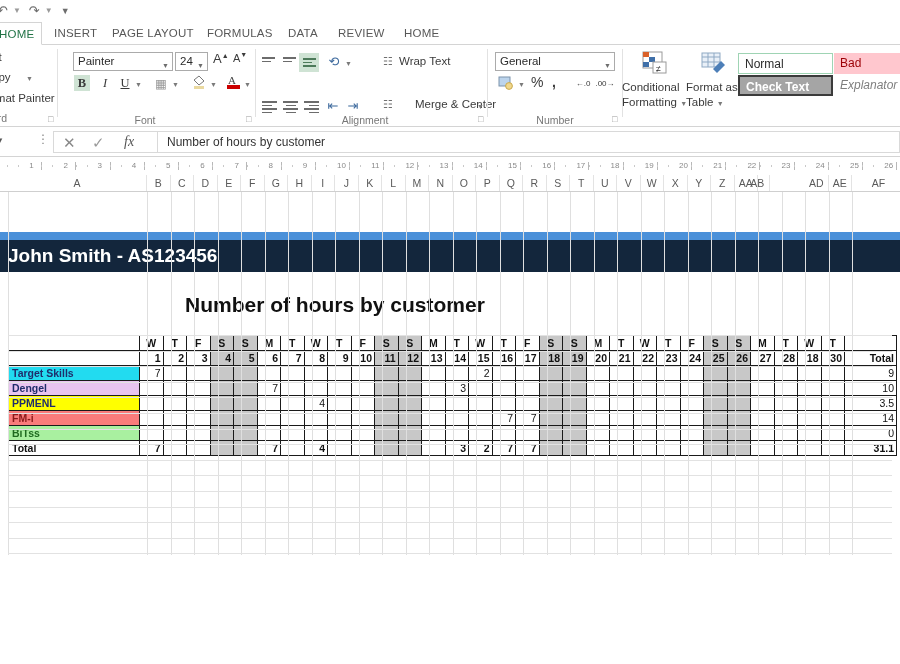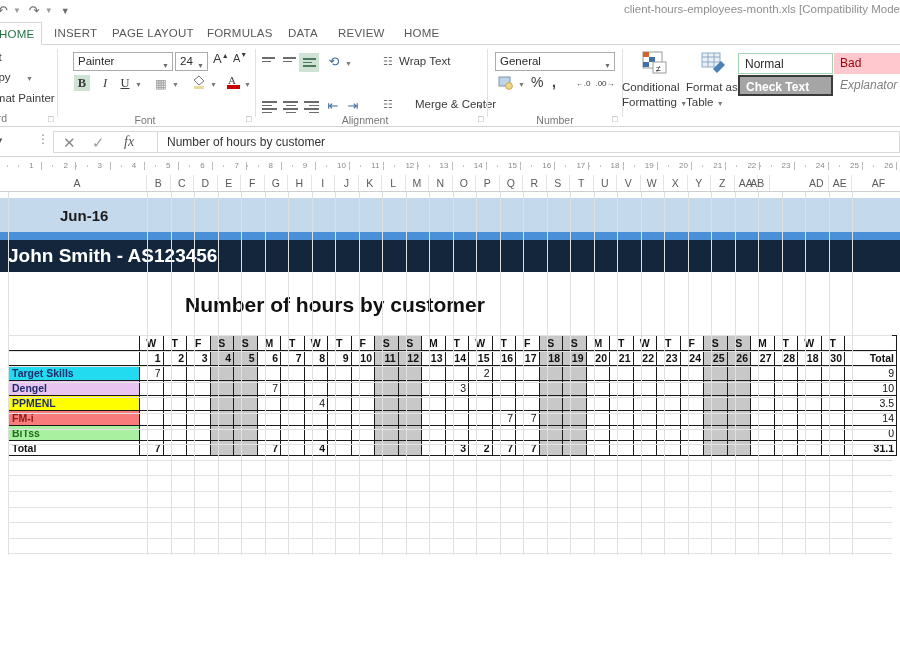--- a/index.html
+++ b/index.html
@@ -133,21 +133,20 @@
 <body>
 
 <div class="qat">
   <div class="qat-icons">
     <span class="qat-ic">↶</span>
       <span class="qat-car">▼</span>
     <span class="qat-ic">↷</span>
       <span class="qat-car">▼</span>
     <span class="qat-ic" style="font-size:9px;">▼</span>
   </div>
-  <div class="doc-title">client-hours-employees-month.xls  [Compatibility Mode</div>
 </div>
 
 <div class="tabs">
   <div class="tab active" style="left:-8px; width:50px; text-align:right; padding-right:8px;">HOME</div>
   <div class="tab" style="left:48px;">INSERT</div>
   <div class="tab" style="left:106px;">PAGE LAYOUT</div>
   <div class="tab" style="left:201px;">FORMULAS</div>
   <div class="tab" style="left:282px;">DATA</div>
   <div class="tab" style="left:332px;">REVIEW</div>
   <div class="tab" style="left:398px;">HOME</div>
@@ -443,23 +442,20 @@
     <div class="ch" style="left: 711px; width: 23.5px;">Z</div>
     <div class="ch" style="left: 734.5px; width: 23.5px;">AA</div>
     <div class="ch" style="left: 746px; width: 23.5px;">AB</div>
     <div class="ch" style="left: 781.5px; width: 23.5px; margin-top: 28px;">AC</div>
     <div class="ch" style="left: 805px; width: 23.5px;">AD</div>
     <div class="ch" style="left: 828.5px; width: 23.5px;">AE</div>
     <div class="ch" style="left: 852px; width: 54px;">AF</div>
   </div>
 
 <div class="sheet">
-  <div class="band band-month" style="top:6px; height:34px; width:900px;">
-    <span>Jun-16</span>
-  </div>
   <div class="band band-thin" style="top:40px; height:8px; width:900px;"></div>
   <div class="band band-name" style="top:48px; height:32px; width:900px;">
     <span>John Smith -  AS123456</span>
   </div>
   <div class="sheet-title" style="left:185px; top:101px;">Number of hours by customer</div>
 
   <table class="dt" id="data-table" style="left:8px; top:143px; width:884px;">
       <colgroup>
         <col style="width: 131px;">
         <col style="width: 23.5px;">

